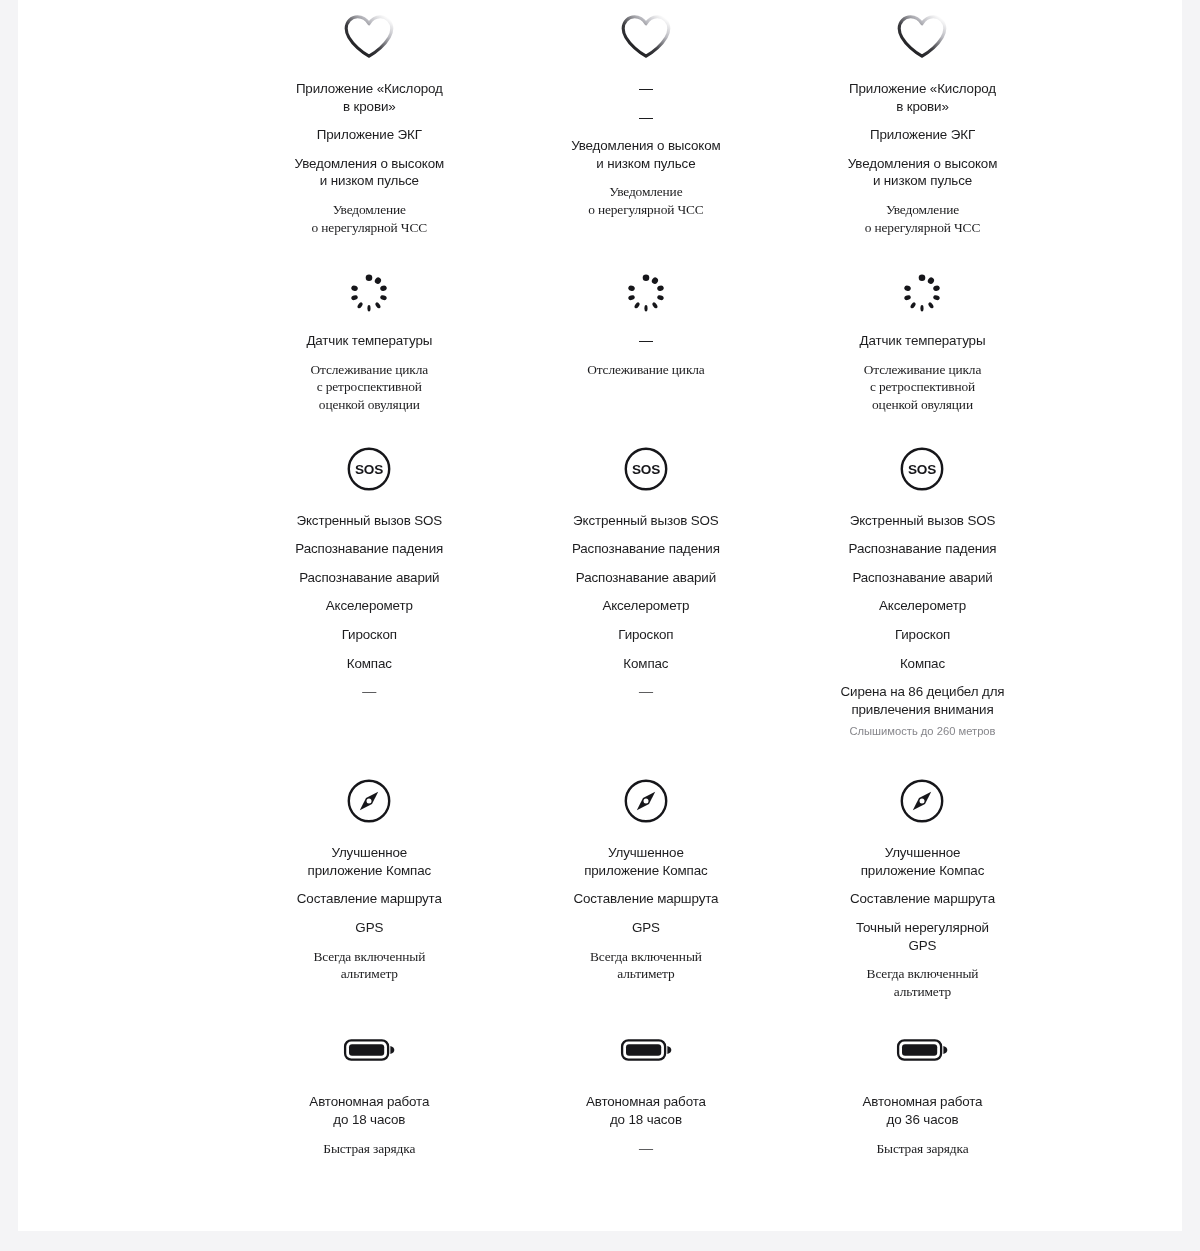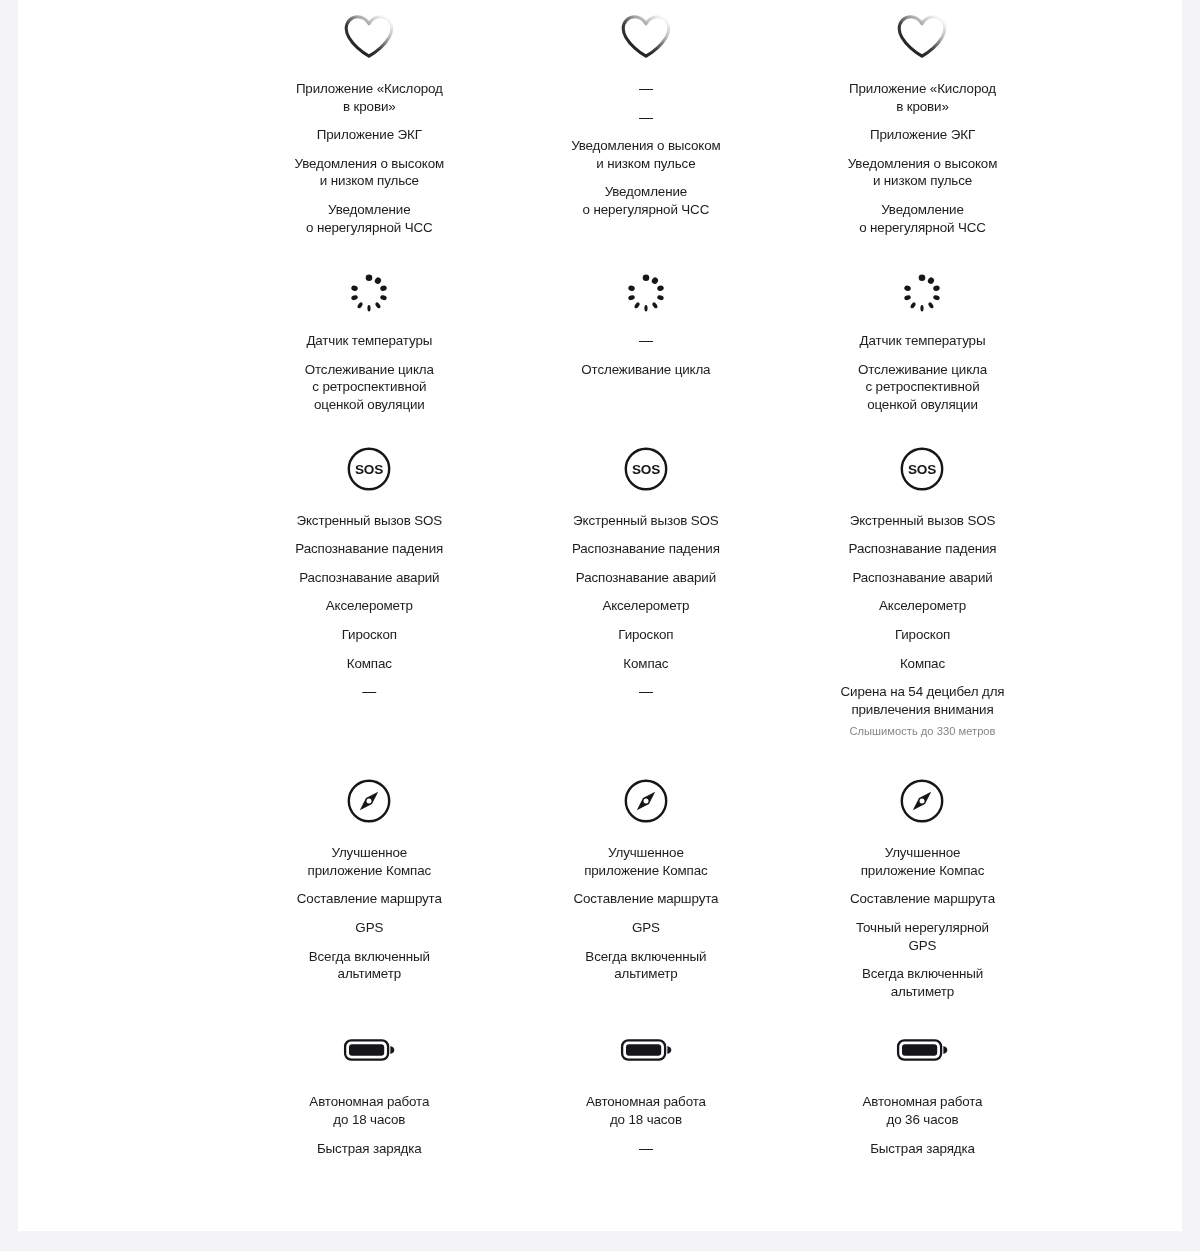--- a/index.html
+++ b/index.html
@@ -70,21 +70,21 @@
   .feature-item {
     font-size: 13.4px;
     line-height: 17.6px;
     color: #1d1d1f;
     text-align: center;
     letter-spacing: -0.01em;
     margin: 0 0 11px 0;
     white-space: pre-line;
   }
 
-  .feature-item:last-child { margin-bottom: 0; }
+  .feature-item:last-child { margin-bottom: 0; font-family: Liberation Serif, serif; }
 
   .feature-item.dash {
     color: #1d1d1f;
     font-size: 14px;
   }
 
   .feature-note {
     font-size: 11.2px;
     line-height: 15px;
     color: #86868b;
@@ -286,23 +286,23 @@
               <text x="23" y="23" text-anchor="middle" dominant-baseline="central" font-family="Liberation Sans, sans-serif" font-size="13.6" font-weight="700" letter-spacing="-0.2" fill="#16161a">SOS</text>
             </svg>
           </div>
           <div class="feature-list">
             <p class="feature-item">Экстренный вызов SOS</p>
             <p class="feature-item">Распознавание падения</p>
             <p class="feature-item">Распознавание аварий</p>
             <p class="feature-item">Акселерометр</p>
             <p class="feature-item">Гироскоп</p>
             <p class="feature-item">Компас</p>
-            <p class="feature-item">Сирена на 54 децибел для
+            <p class="feature-item">Сирена на 86 децибел для
 привлечения внимания</p>
-            <p class="feature-note">Слышимость до 330 метров</p>
+            <p class="feature-note">Слышимость до 260 метров</p>
           </div>
         </div>
       </div>
       <div class="feature-section sec-compass">
         <div class="feature-col">
           <div class="icon-slot">
             <svg width="46" height="46" viewBox="0 0 46 46" aria-hidden="true">
               <circle cx="23" cy="23" r="20.2" fill="none" stroke="#16161a" stroke-width="2.4"></circle>
               <path d="M32.2 13.8 26.0 26.0 13.8 32.2 20.0 20.0z" fill="#16161a"></path>
               <circle cx="23" cy="23" r="2.5" fill="#ffffff"></circle>

